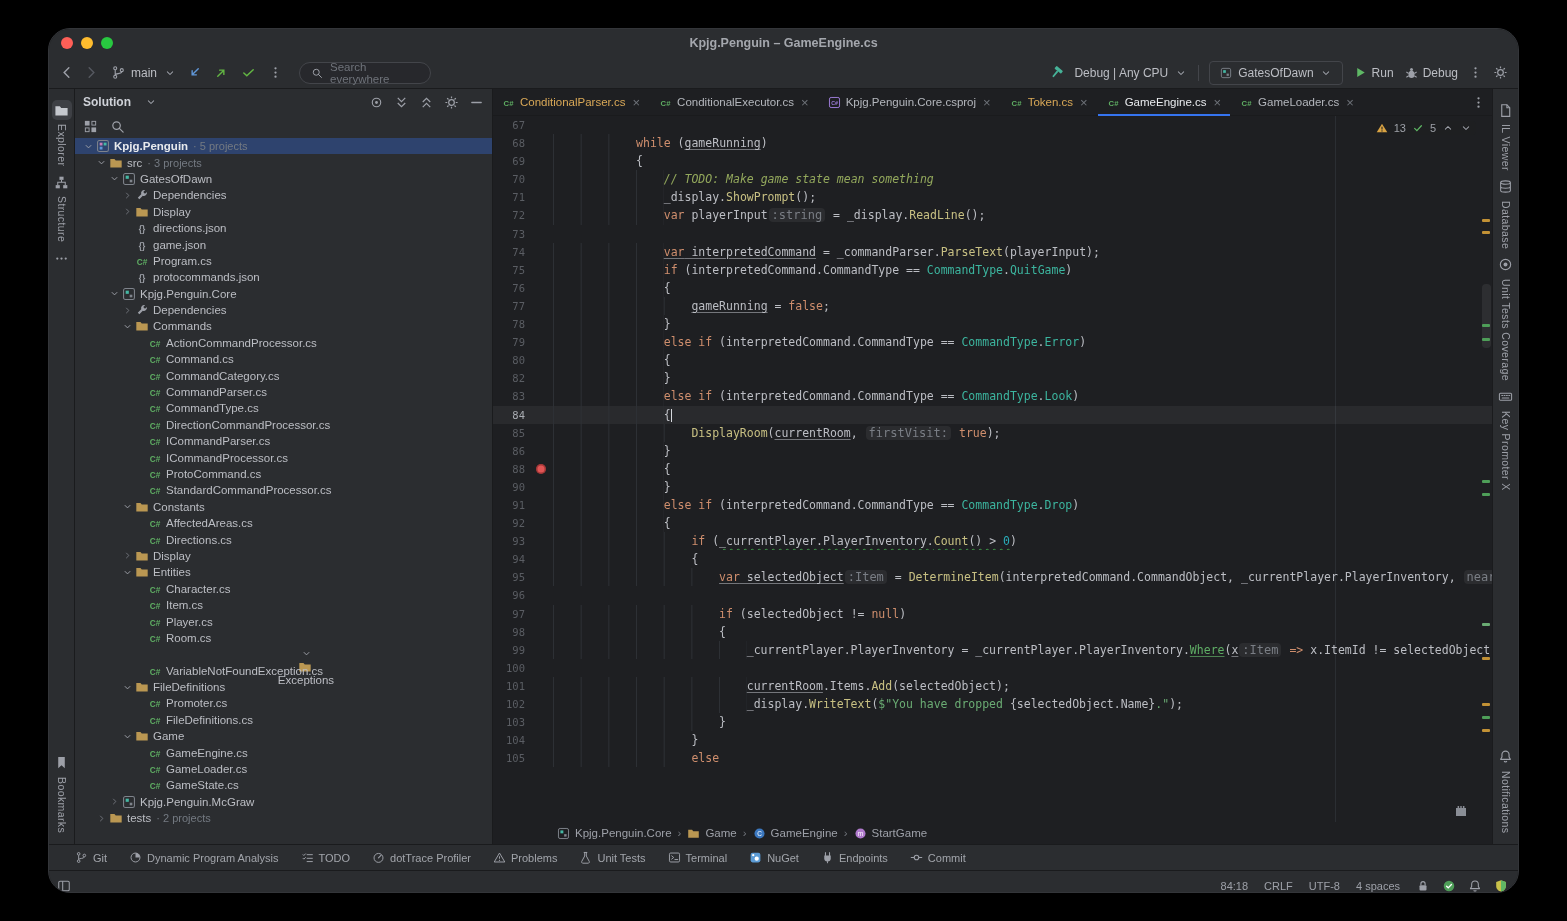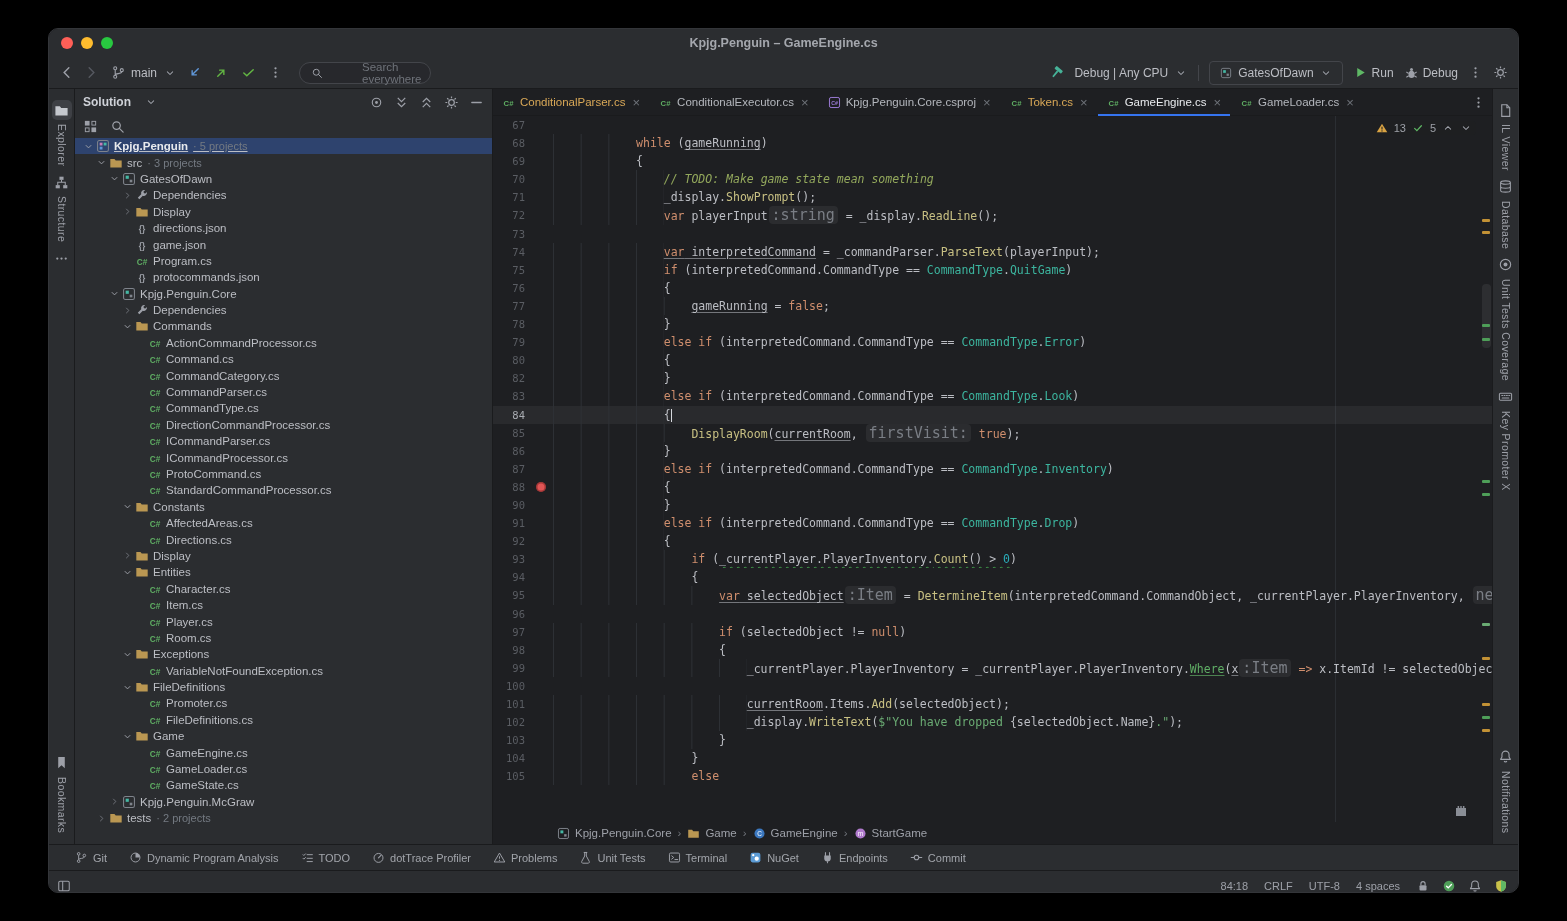--- a/index.html
+++ b/index.html
@@ -1,20 +1,20 @@
 <!DOCTYPE html>
 <html><head>
 <meta charset="utf-8">
 <title>Kpjg.Penguin – GameEngine.cs</title>
 <style>
   * { margin:0; padding:0; box-sizing:border-box; }
   html,body { width:1567px; height:921px; background:#000; overflow:hidden;
     font-family:"Liberation Sans", sans-serif; }
   .window { position:absolute; left:48px; top:28px; width:1471px; height:865px;
-    background:#1e1f22; border:1px solid #333539; border-radius:10px; overflow:hidden;
+    background:#1e1f22; border:1px solid #333539; border-radius:22px; overflow:hidden;
     display:flex; flex-direction:column; color:#bcbec4; font-size:12px; }
 
   
   .titlebar { height:28px; flex:none; background:#2b2d30; position:relative;
     display:flex; align-items:center; justify-content:center; }
   .lights { position:absolute; left:12px; top:0; height:100%; display:flex; align-items:center; gap:8px; }
   .light { width:12px; height:12px; border-radius:50%; }
   .light.r{ background:#ff5f57; } .light.y{ background:#febc2e; } .light.g{ background:#28c840; }
   .wtitle { font-size:12.5px; font-weight:600; color:#a4a7ad; }
 
@@ -22,21 +22,21 @@
   .toolbar { height:32px; flex:none; background:#2b2d30; border-bottom:1px solid #1a1b1d;
     display:flex; align-items:center; gap:10px; padding:0 10px; }
   .icon { display:inline-flex; width:15px; height:15px; flex:none; align-items:center; justify-content:center; }
   .icon svg { width:100%; height:100%; }
   .icon text { font-family:"Liberation Sans", sans-serif; }
   .tbtn { cursor:default; }
   .branch-widget, .profile, .config, .runbtn { display:flex; align-items:center; gap:5px; color:#bcbec4; }
   .branch-widget { margin-left:2px; }
   .search-box { display:flex; align-items:center; gap:6px; width:132px; height:22px;
     border:1px solid #43454a; border-radius:12px; background:#27282c; padding:0 9px; margin-left:6px; }
-  .search-box .ph { color:#6f737a; font-size:11.5px;margin-left:32px; }
+  .search-box .ph { color:#6f737a; font-size:11.5px; }
   .spacer { flex:1; }
   .profile { font-size:12px; }
   .vsep { width:1px; height:16px; background:#43454a; }
   .config { border:1px solid #43454a; border-radius:4px; height:24px; padding:0 8px; }
   .runbtn { gap:4px; }
   .chev12 svg{ width:12px; height:12px; }
 
   
   .main { flex:1; min-height:0; display:flex; }
   .stripe { width:26px; flex:none; background:#2b2d30; display:flex; flex-direction:column;
@@ -51,21 +51,21 @@
 
   
   .panel { width:418px; flex:none; background:#2b2d30; border-right:1px solid #1a1b1d;
     display:flex; flex-direction:column; min-height:0; }
   .phead { height:26px; flex:none; display:flex; align-items:center; justify-content:space-between; padding:0 8px; }
   .ptitle { display:flex; align-items:center; gap:12px; font-weight:600; color:#cfd2d8; }
   .picons { display:flex; align-items:center; gap:10px; }
   .ptools { height:22px; flex:none; display:flex; align-items:center; gap:12px; padding:0 8px; }
   .tree { flex:1; overflow:hidden; padding-top:1px; }
   .trow { height:16.4px; display:flex; align-items:center; white-space:nowrap; }
-  .trow.sel { background:#2e436e;text-decoration:underline; }
+  .trow.sel { background:#2e436e; }
   .trow.sel .tlabel { color:#e8eaed; font-weight:600; }
   .chev { width:14px; height:14px; flex:none; display:inline-flex; align-items:center; justify-content:center; }
   .chev svg { width:11px; height:11px; }
   .trow .icon { width:14px; height:14px; margin:0 4px 0 1px; }
   .tlabel { font-size:11.5px; color:#bcbec4; }
   .tsuffix { font-size:11px; color:#747a82; margin-left:5px; }
 
   
   .editor { flex:1; min-width:0; display:flex; flex-direction:column; background:#1e1f22; }
   .tabbar { height:27px; flex:none; display:flex; align-items:stretch; border-bottom:1px solid #1a1b1d; padding-right:6px; }
@@ -89,21 +89,21 @@
   .gut { flex:0 0 24px; display:flex; align-items:center; justify-content:center; }
   .bp { width:10px; height:10px; border-radius:50%; background:#e05555; box-shadow:inset 0 0 0 1.5px rgba(60,0,0,.35); }
   .ct { flex:1; min-width:0; white-space:pre; overflow:hidden; color:#bcbec4; }
   .ind { display:inline-block; height:18.1px; vertical-align:top;
     background-image:linear-gradient(to right,#2d3035 1px, transparent 1px);
     background-size:calc(var(--cw)*4) 100%; }
   .caret { display:inline-block; width:1.5px; height:13px; background:#d6d9de; vertical-align:middle; }
   .d { color:#bcbec4; } .w { color:#cf8e6d;text-align:right; } .m { color:#c8c083; } .t { color:#3cb59f; }
   .s { color:#6aab73; } .n { color:#2aacb8; }
   .c { color:#93a85c; font-style:italic; }
-  .h { color:#7a7e85; background:rgba(255,255,255,0.06); border-radius:4px; padding:0 3px; margin:0 1px; font-size:15px; }
+  .h { color:#7a7e85; background:rgba(255,255,255,0.06); border-radius:4px; padding:0 3px; margin:0 1px; font-size:12px; }
   .ul { text-decoration:underline; text-decoration-color:rgba(188,190,196,.55); text-underline-offset:2px; }
   .x { color:#5fad65; text-decoration:underline; text-decoration-color:rgba(95,173,101,.7); text-underline-offset:2px; }
   .wv { text-decoration:underline wavy #3f9e49; text-decoration-thickness:1px; text-underline-offset:3px; }
 
   .inspect { position:absolute; top:5px; right:16px; display:flex; align-items:center; gap:6px;
     font-family:"Liberation Sans", sans-serif; font-size:11px; color:#9da0a8;
     background:rgba(30,31,34,.92); padding:1px 4px; border-radius:4px; }
   .inspect .icon { width:12px; height:12px; }
   .marks { position:absolute; top:0; bottom:0; right:0; width:12px; }
   .mark { position:absolute; right:2px; width:8px; height:3px; border-radius:1px; }
@@ -702,21 +702,21 @@
           </div>
           <div class="trow" style="padding-left: 58px;">
             <span class="chev"></span>
             <span class="icon">
               <svg viewBox="0 0 16 16">
                 <text x="8" y="12" text-anchor="middle" font-size="9.5" font-weight="bold" fill="#5fae63">C#</text>
               </svg>
             </span>
             <span class="tlabel">Room.cs</span>
           </div>
-          <div class="trow" style="padding-left: 45px;">
+          <div class="trow" style="padding-left: 45px; flex-direction: column;">
             <span class="chev">
               <svg viewBox="0 0 16 16">
                 <path d="M4.5 6.5L8 10l3.5-3.5" stroke="#9da0a8" stroke-width="1.4" fill="none" stroke-linecap="round" stroke-linejoin="round"></path>
               </svg>
             </span>
             <span class="icon">
               <svg viewBox="0 0 16 16">
                 <path d="M1.5 13.2V3.4h4.7l1.5 1.8h6.8v8z" fill="#ba9752"></path>
               </svg>
             </span>
@@ -991,25 +991,20 @@
             </div>
             <div class="cl">
               <span class="ln">85</span>
               <span class="gut"></span>
               <span class="ct"><span class="ind" style="width: calc(var(--cw) * 20);"></span><span class="m">DisplayRoom</span><span class="d">(</span><span class="d ul">currentRoom</span><span class="d">, </span><span class="h">firstVisit:</span><span class="d"> </span><span class="w">true</span><span class="d">);</span></span>
             </div>
             <div class="cl">
               <span class="ln">86</span>
               <span class="gut"></span>
               <span class="ct"><span class="ind" style="width: calc(var(--cw) * 16);"></span><span class="d">}</span></span>
-            </div>
-            <div class="cl">
-              <span class="ln">87</span>
-              <span class="gut"></span>
-              <span class="ct"><span class="ind" style="width: calc(var(--cw) * 16);"></span><span class="w">else if</span><span class="d"> (interpretedCommand.CommandType == </span><span class="t">CommandType</span><span class="d">.</span><span class="t">Inventory</span><span class="d">)</span></span>
             </div>
             <div class="cl">
               <span class="ln">88</span>
               <span class="gut">
                 <span class="bp"></span>
               </span>
               <span class="ct"><span class="ind" style="width: calc(var(--cw) * 16);"></span><span class="d">{</span></span>
             </div>
             <div class="cl">
               <span class="ln">90</span>

